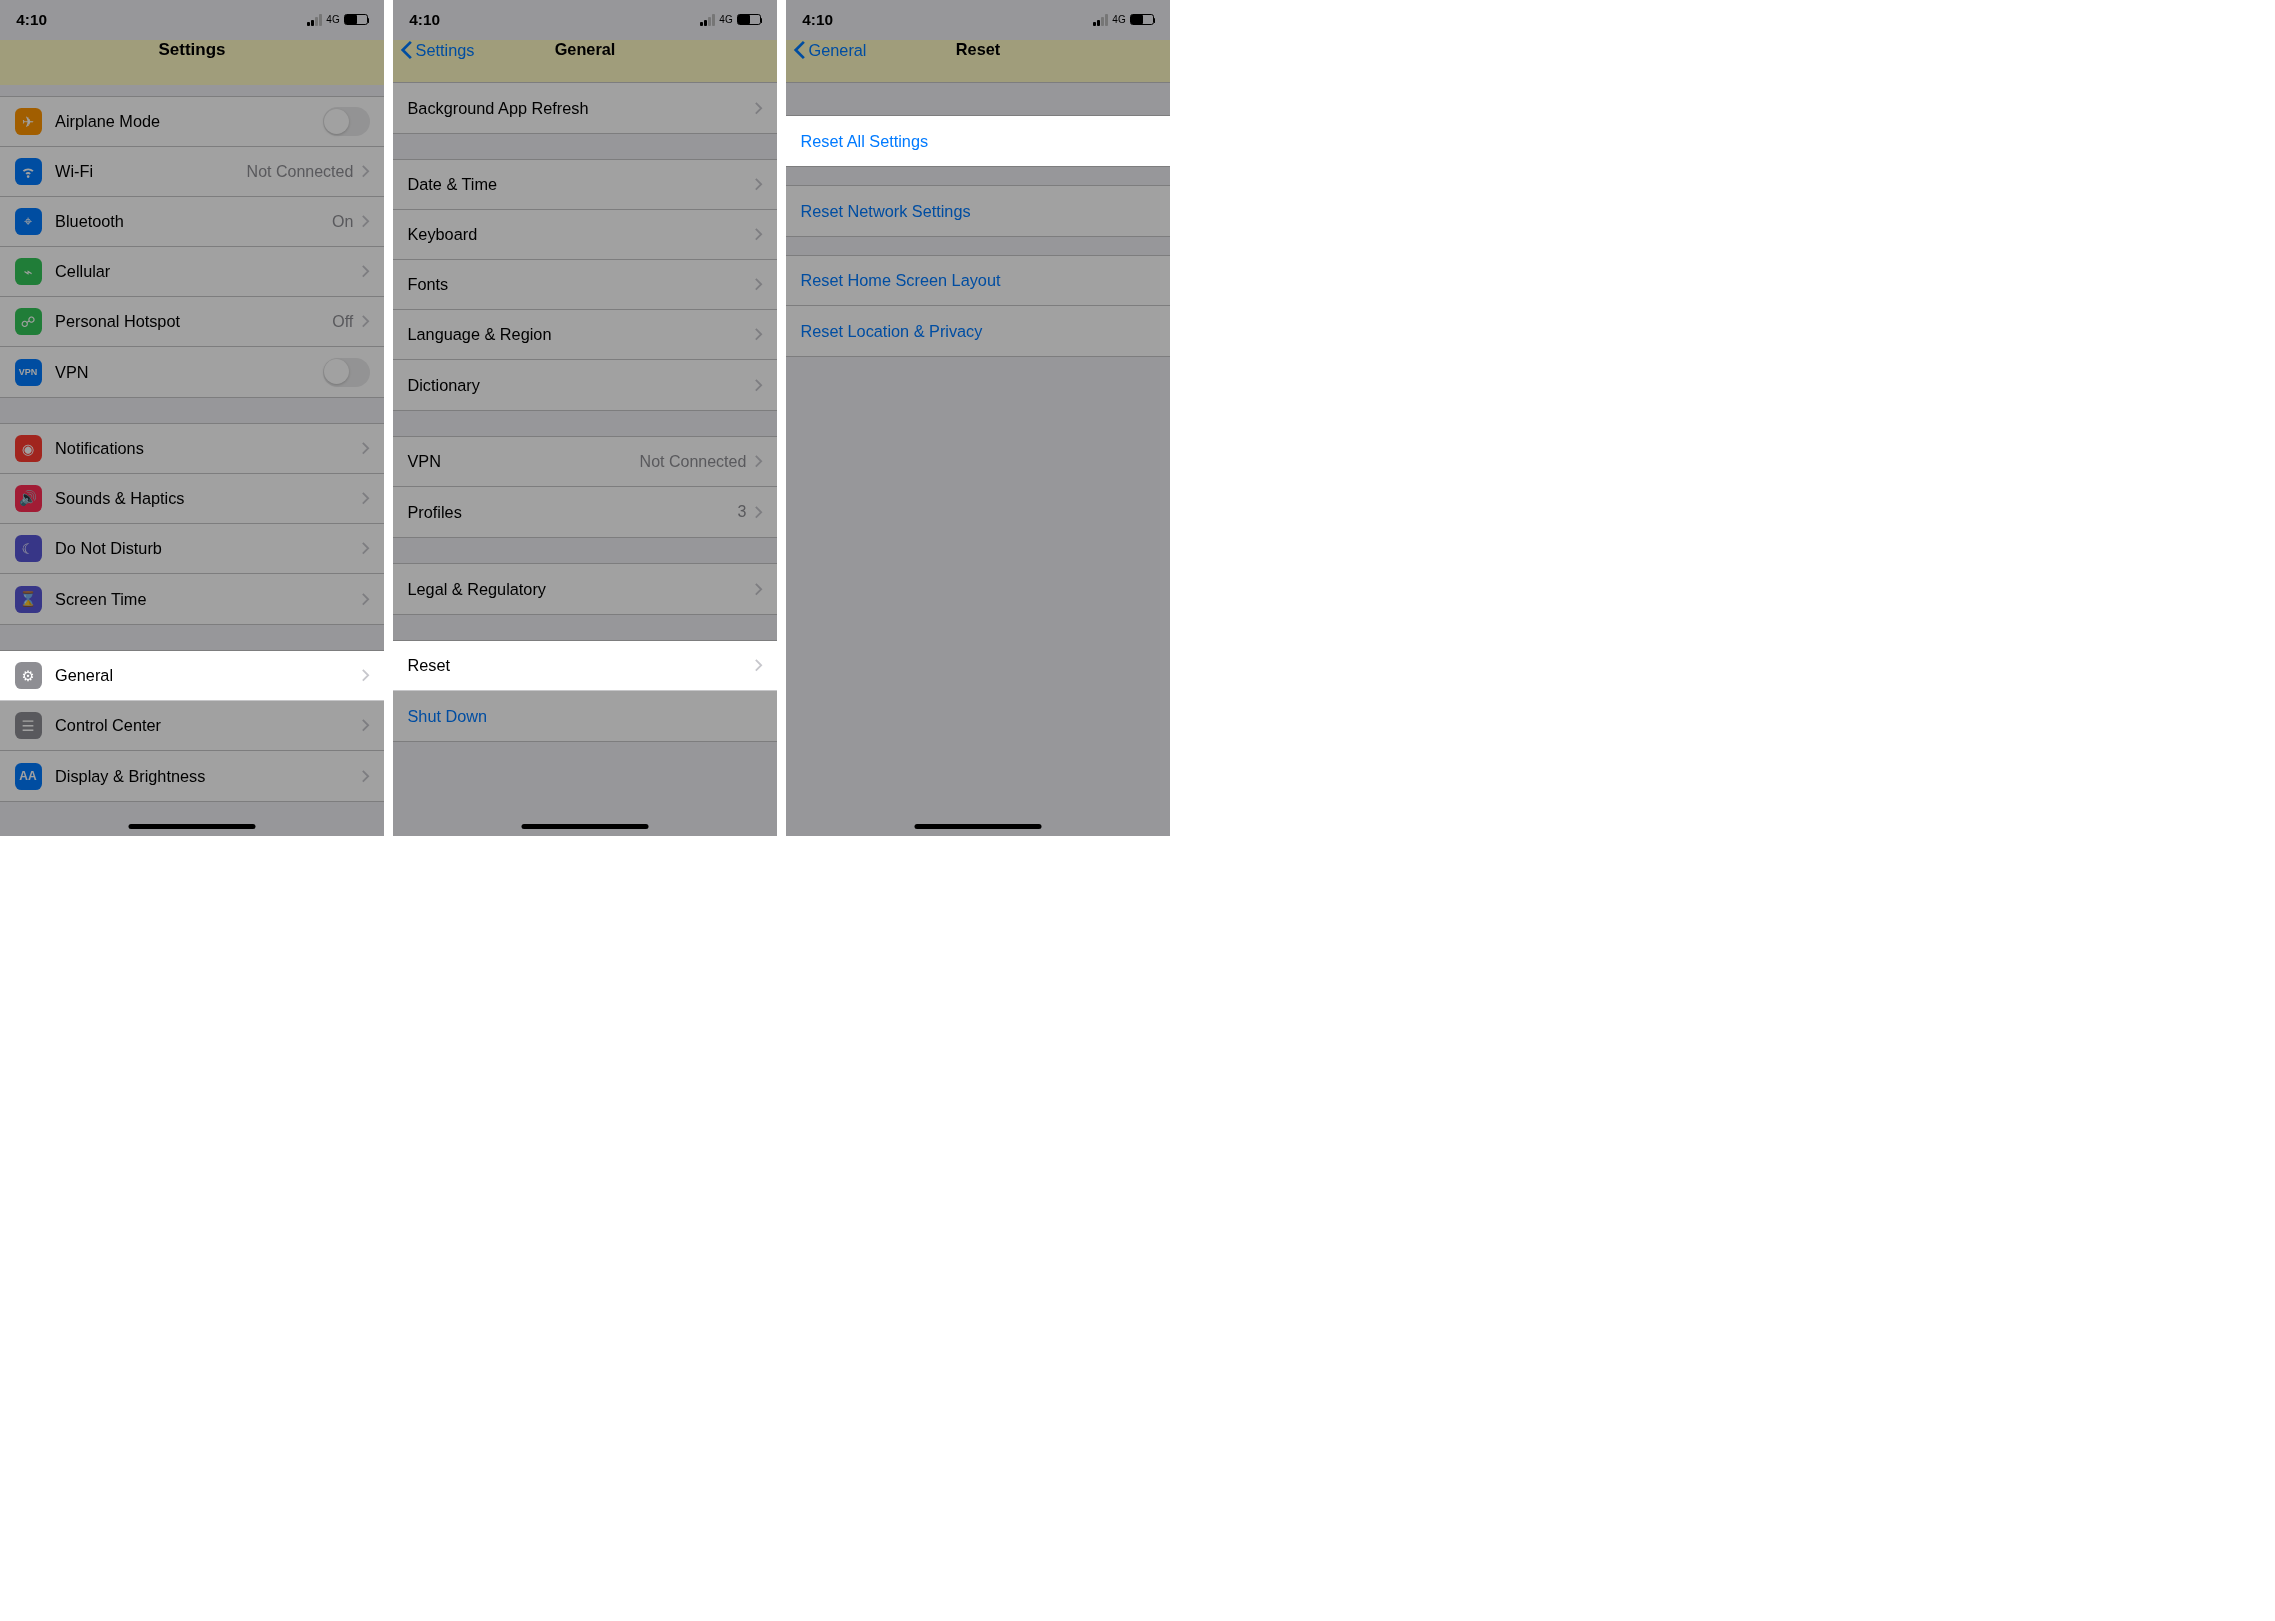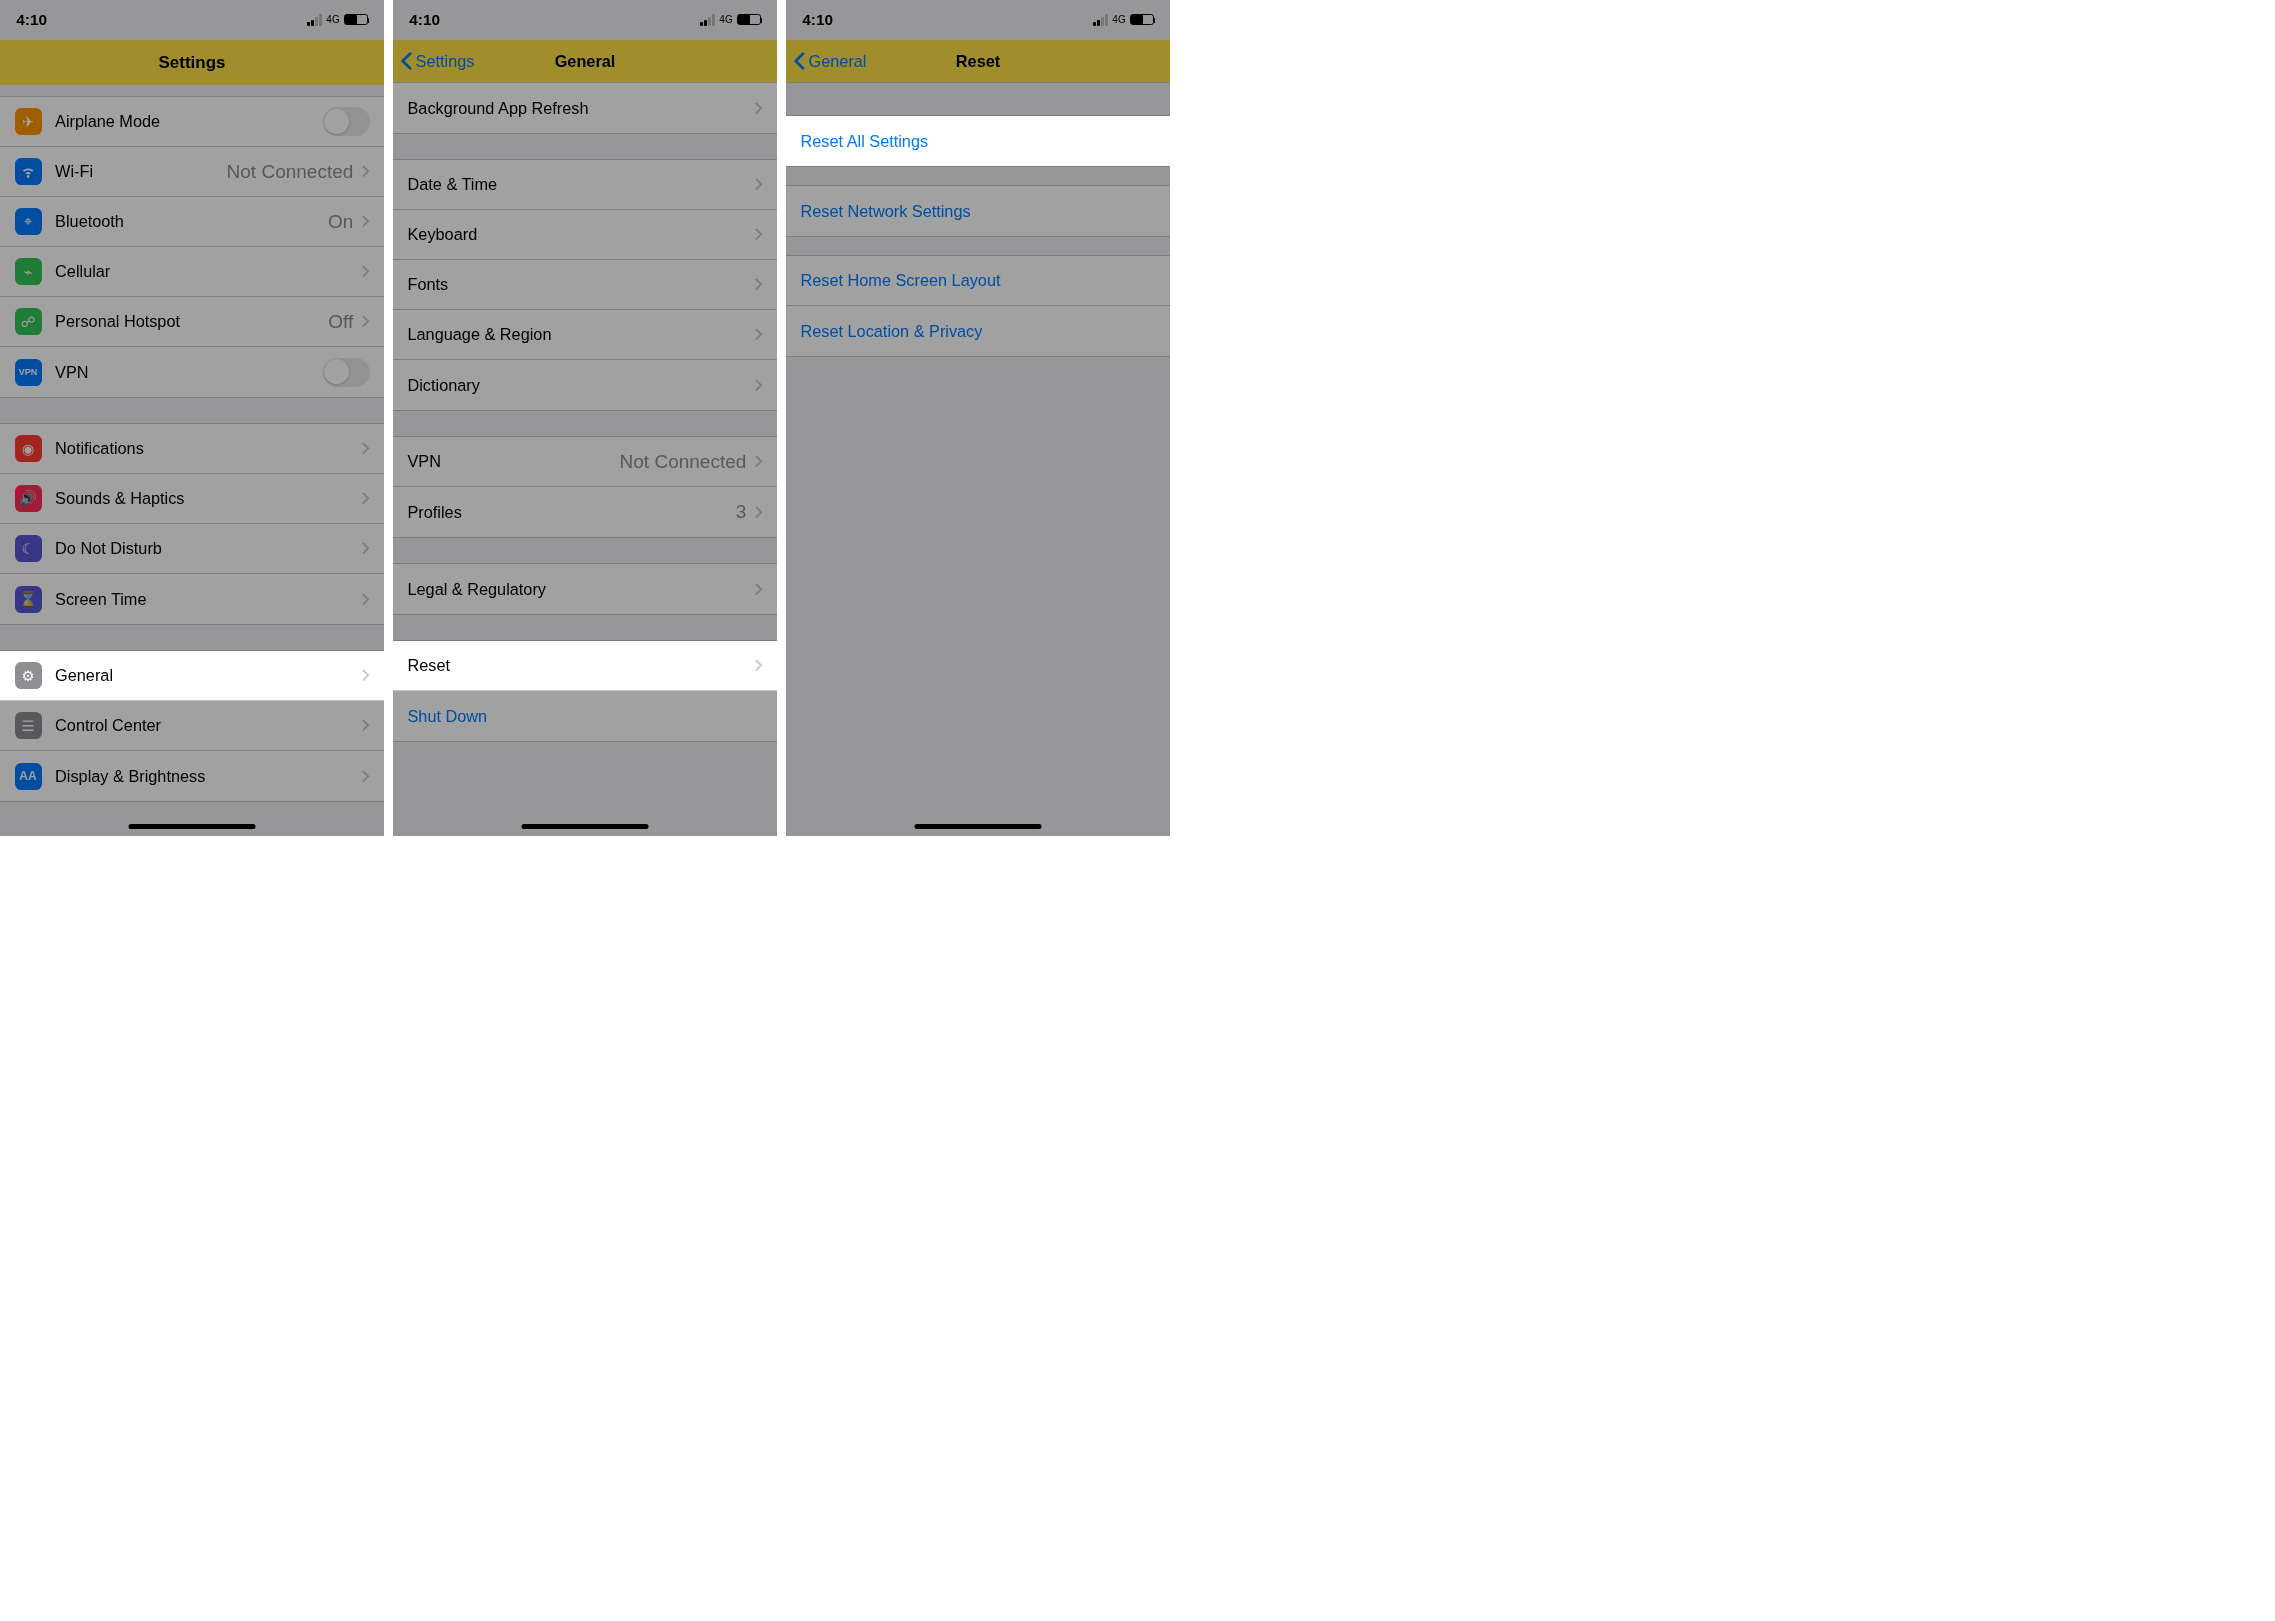--- a/index.html
+++ b/index.html
@@ -46,24 +46,24 @@
   .signal i:nth-child(2){height:6.3px;}
   .signal i:nth-child(3){height:9px; background:#bbb;}
   .signal i:nth-child(4){height:11.8px; background:#bbb;}
   .battery { width:23.5px; height:11px; border:0.9px solid #000; border-radius:2.7px; position:relative;}
   .battery::after{content:""; position:absolute; right:-2.7px; top:2.7px; width:1.8px; height:4.5px; background:#000; border-radius:0.9px;}
   .battery i{ display:block; width:55%; height:100%; background:#000; border-radius:0.9px;}
   
   .nav-bar {
     height: 43px;
     display:flex;
-    align-items:center;
+    align-items:flex-start;
     justify-content:center;
     position:relative;
-    background:#fde047;
+    background:#fef9c3;
     border-bottom:0.9px solid #c6c6c8;
   }
   .nav-title { font-size:16.3px; font-weight:600; color:#000;}
   .nav-back {
     position:absolute; left:7.2px; display:flex; align-items:center;
     color:#007aff; font-size:16.3px;
   }
   .nav-back svg { width:12.7px; height:20px; margin-right:2.7px;}
   
   .content { flex:1; background:#efeff4; overflow-y:hidden; position:relative;}
@@ -80,21 +80,21 @@
   .row:last-child{ border-bottom:none;}
   .row .icon {
     width:27px; height:27px; border-radius:6.3px;
     margin-right:13.6px;
     display:flex; align-items:center; justify-content:center;
     color:#fff; font-size:14.5px;
     flex-shrink:0;
   }
   .row .label { flex:1; font-size:16.3px; color:#000;}
   .row .label.blue { color:#007aff;}
-  .row .detail { font-size:19px; color:#8e8e93; margin-right:7.2px;}
+  .row .detail { font-size:16px; color:#8e8e93; margin-right:7.2px;}
   .chevron { color:#c7c7cc; font-size:20px; font-weight:300; line-height:1;}
   .chevron svg{width:9px; height:14.5px;}
   .toggle {
     width:47px; height:29px; background:#e9e9ea; border-radius:14.5px; position:relative;
   }
   .toggle::after{content:""; position:absolute; left:1.8px; top:1.8px; width:25px; height:25px; background:#fff; border-radius:50%; box-shadow:0 0.9px 2.7px rgba(0,0,0,0.2);}
   
   .highlight { position:relative; z-index:100;}
   
   .home-indicator {

